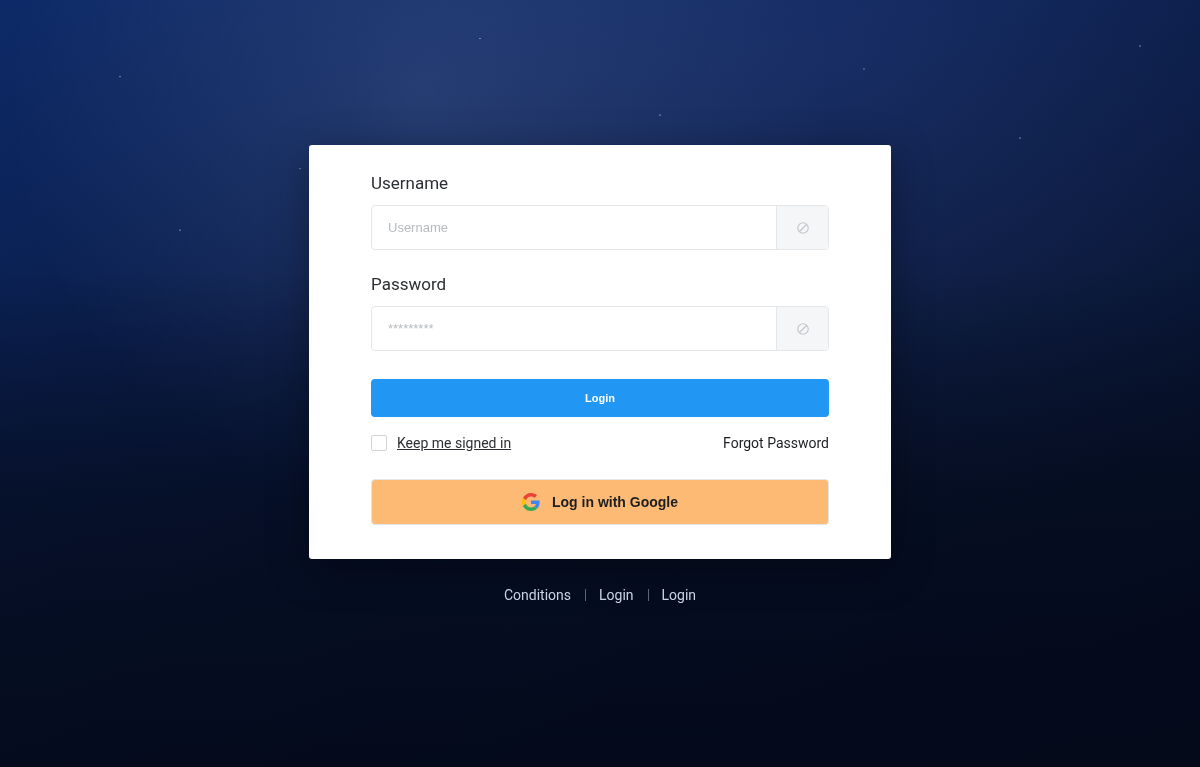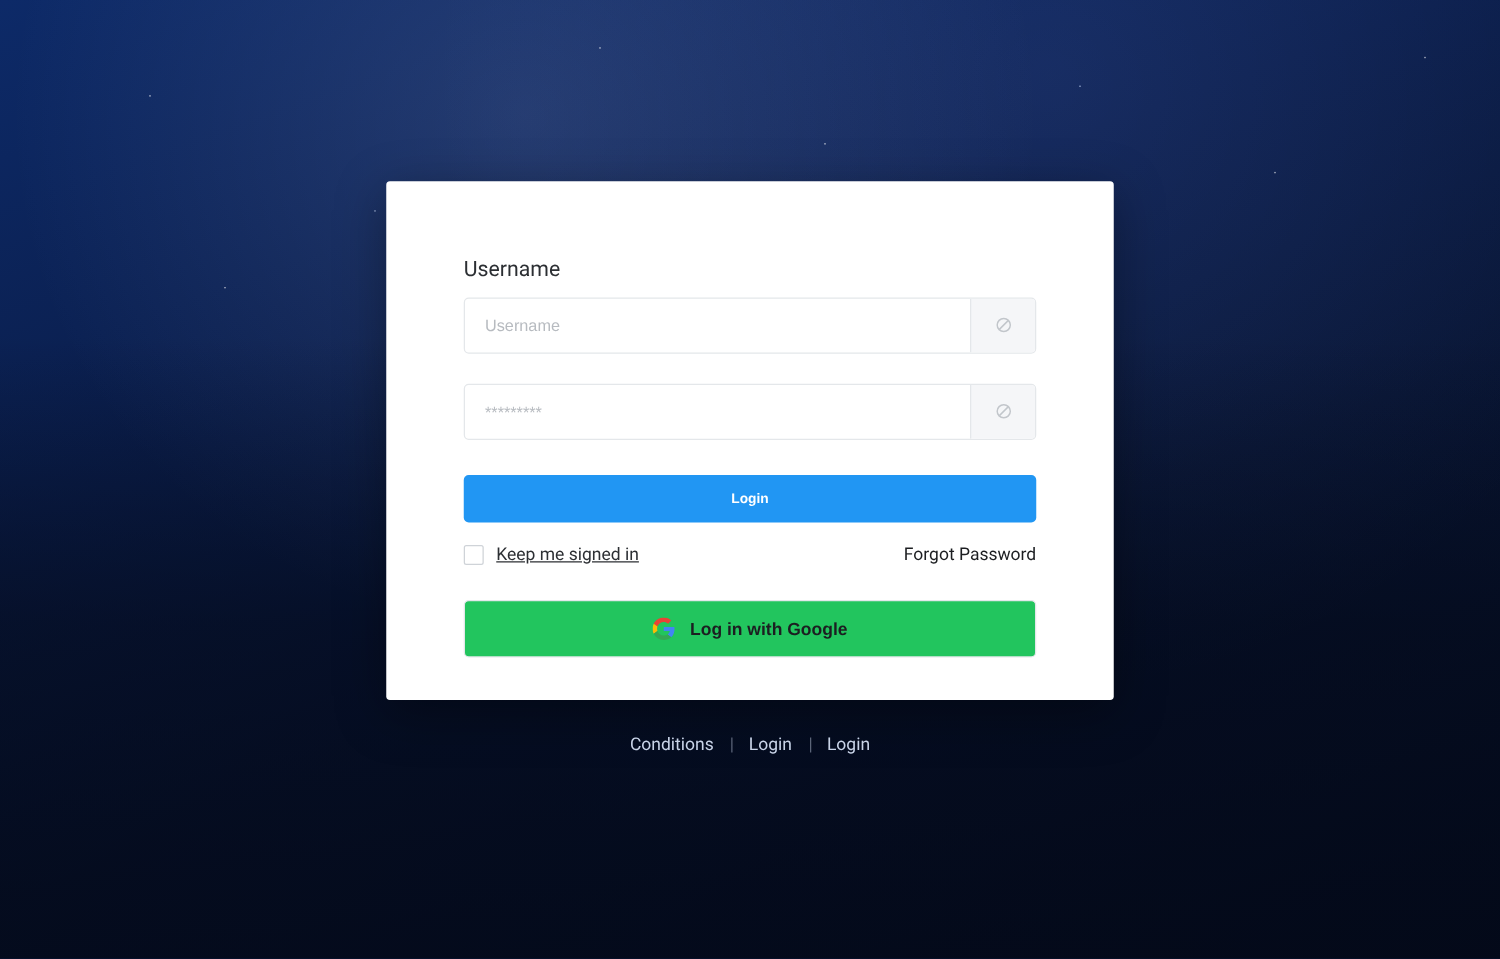--- a/index.html
+++ b/index.html
@@ -48,21 +48,21 @@
     background:
       linear-gradient(to top, rgba(3,8,22,0.75) 0%, rgba(3,8,22,0.55) 35%, rgba(3,8,22,0.0) 65%);
   }
 
   .card {
     position: relative;
     z-index: 2;
     width: 582px;
     background: #fff;
     border-radius: 3px;
-    padding: 61px 62px 34px 62px;
+    padding: 28px 62px 34px 62px;
     box-shadow: 0 10px 40px rgba(0,0,0,0.35);
   }
 
   .field-label {
     font-size: 17px;
     color: #2c2f33;
     margin-bottom: 12px;
     display: block;
   }
 
@@ -134,21 +134,21 @@
     display: inline-block;
   }
   .forgot {
     color: #1c1e21;
     text-decoration: none;
     cursor: pointer;
   }
 
   .btn-google {
     width: 100%;
-    background: #22c55e;
+    background: #fdba74;
     border: 1px solid #e4e7ea;
     border-radius: 4px;
     padding: 13px 0;
     font-size: 14px;
     font-weight: 600;
     color: #1c1e21;
     cursor: pointer;
     display: flex;
     align-items: center;
     justify-content: center;
@@ -217,20 +217,21 @@
   <div class="input-group">
     <input type="text" placeholder="Username" style="">
     <span class="input-addon">
       <svg viewBox="0 0 24 24" fill="none" stroke="currentColor" stroke-width="2">
         <circle cx="12" cy="12" r="9"></circle>
         <line x1="6" y1="18" x2="18" y2="6"></line>
       </svg>
     </span>
   </div>
 
+  <label class="field-label">Password</label>
   <div class="input-group">
     <input type="password" placeholder="*********" style="">
     <span class="input-addon">
       <svg viewBox="0 0 24 24" fill="none" stroke="currentColor" stroke-width="2">
         <circle cx="12" cy="12" r="9"></circle>
         <line x1="6" y1="18" x2="18" y2="6"></line>
       </svg>
     </span>
   </div>
 

